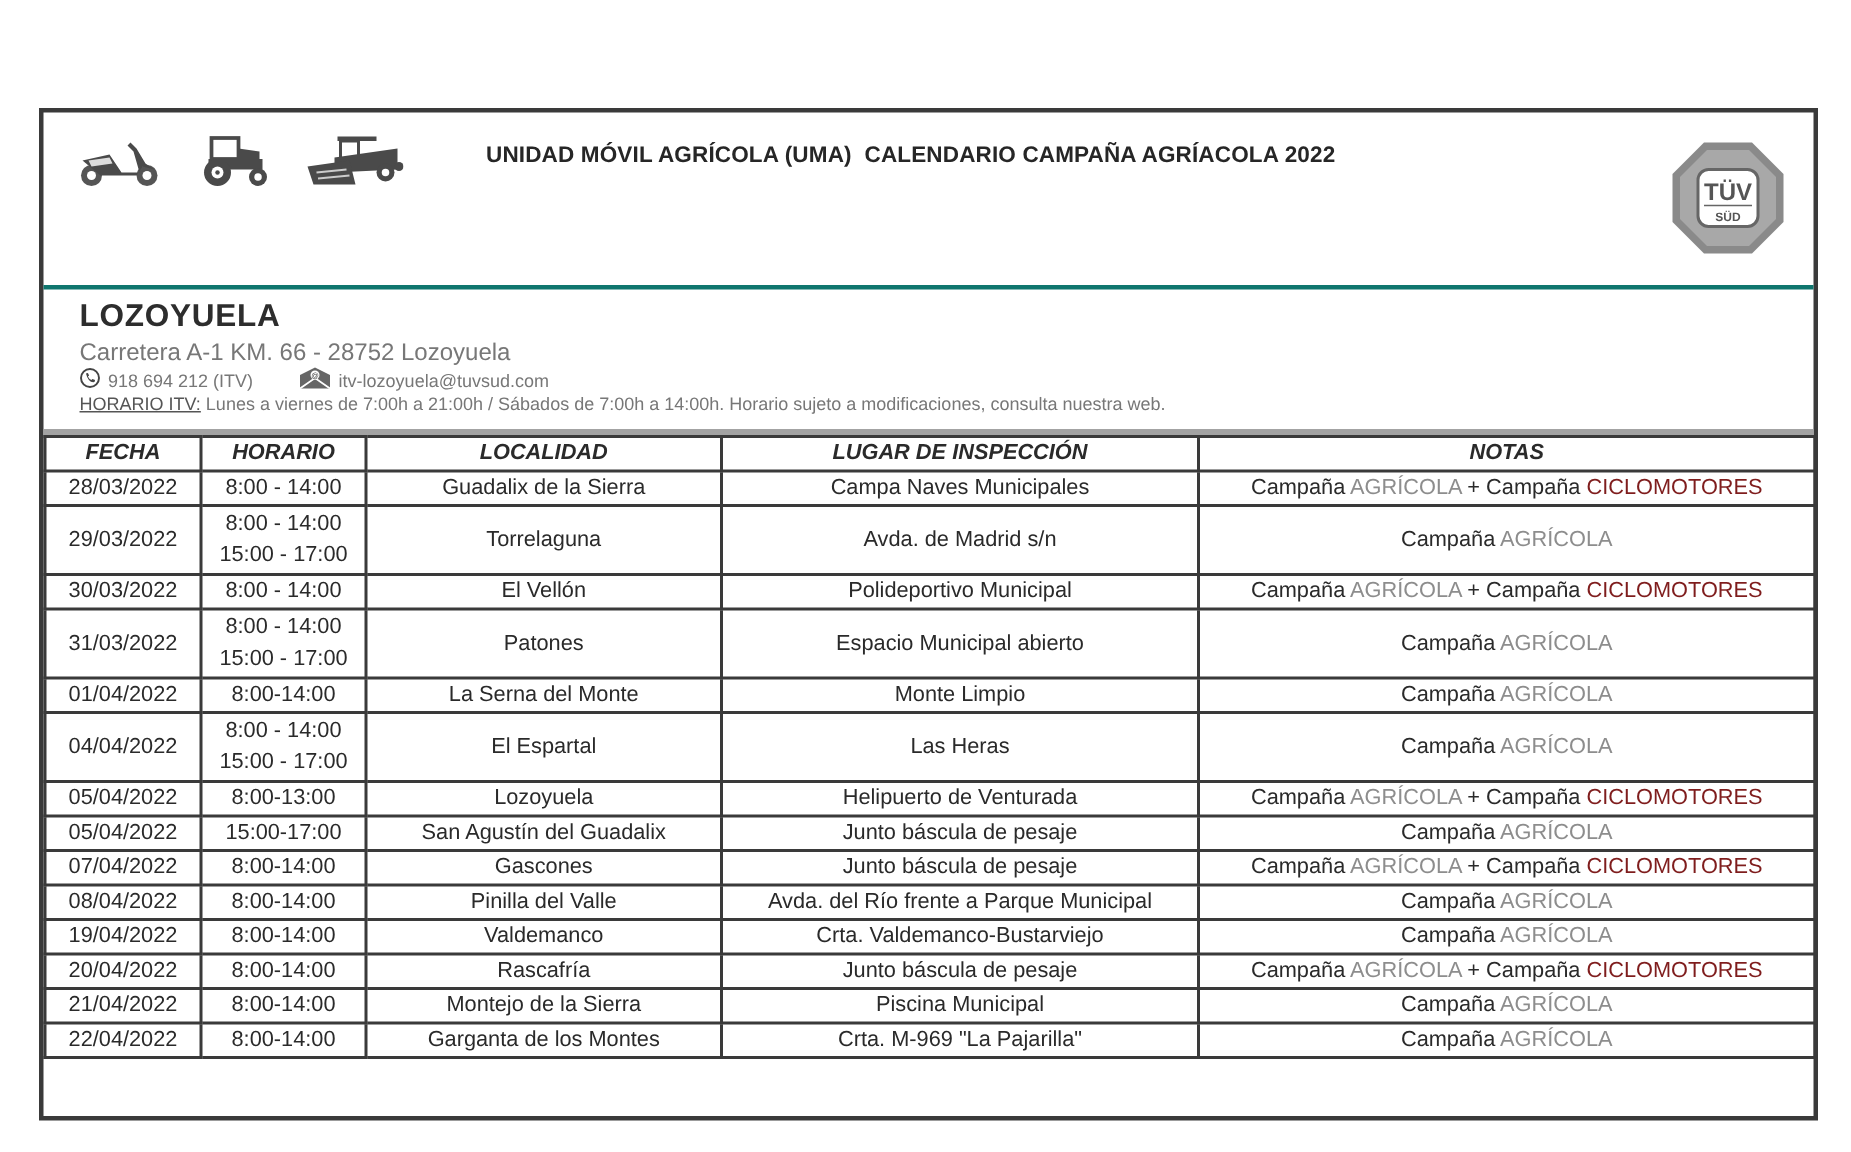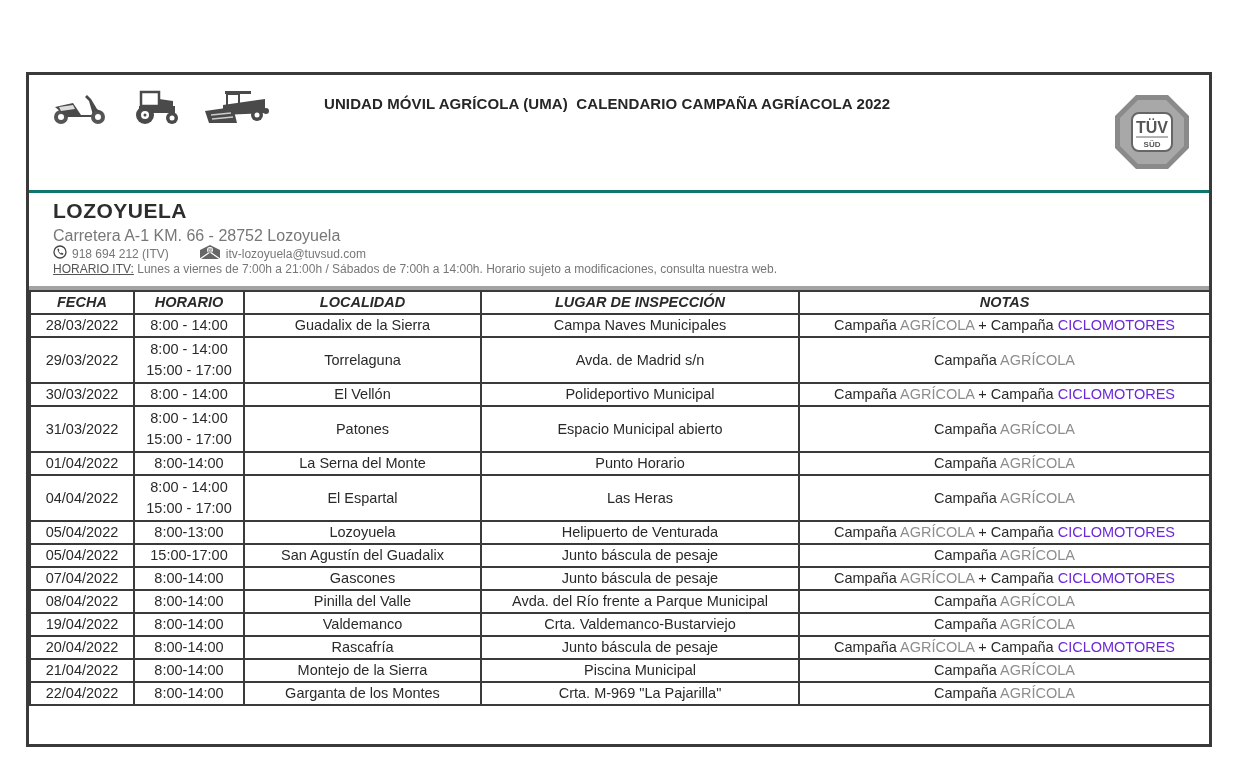--- a/index.html
+++ b/index.html
@@ -20,21 +20,21 @@
   .contact .ico { display: inline-block; margin-right: 5px; }
   .contact .email { margin-left: 30px; display: flex; align-items: center; }
   .hours { position: absolute; left: 24px; top: 69px; font-size: 12px; color: #777; }
   .hours .lbl { color: #555; text-decoration: underline; }
   table { position: absolute; left: 0; top: 215px; width: 1180px; border-collapse: collapse; table-layout: fixed; }
   td, th { border: 2px solid #3a3a3a; text-align: center; font-size: 14.5px; color: #2a2a2a; padding: 0 2px; line-height: 21px; white-space: nowrap; }
   th { font-weight: bold; height: 21px; font-style: italic; }
   td.single { height: 21px; }
   td.double { height: 44px; }
   .agr { color: #8d8d8d; }
-  .cic { color: #6d28d9; }
+  .cic { color: #7f1d1d; }
   .h2 { display: block; }
 </style>
 </head>
 <body>
 
 <div class="frame">
   <div class="header">
     <div class="icons">
       <span>
         <svg width="58" height="32" viewBox="0 0 58 32">
@@ -167,21 +167,21 @@
           <td class="double">Patones</td>
           <td class="double">Espacio Municipal abierto</td>
           <td class="double"><span style="white-space: pre;">Campaña </span><span class="agr" style="white-space: pre;">AGRÍCOLA</span></td>
         </tr>
         <tr>
           <td class="single">01/04/2022</td>
           <td class="single">
             <span class="h2">8:00-14:00</span>
           </td>
           <td class="single">La Serna del Monte</td>
-          <td class="single">Punto Horario</td>
+          <td class="single">Monte Limpio</td>
           <td class="single"><span style="white-space: pre;">Campaña </span><span class="agr" style="white-space: pre;">AGRÍCOLA</span></td>
         </tr>
         <tr>
           <td class="double">04/04/2022</td>
           <td class="double">
             <span class="h2">8:00 - 14:00</span>
             <span class="h2">15:00 - 17:00</span>
           </td>
           <td class="double">El Espartal</td>
           <td class="double">Las Heras</td>

